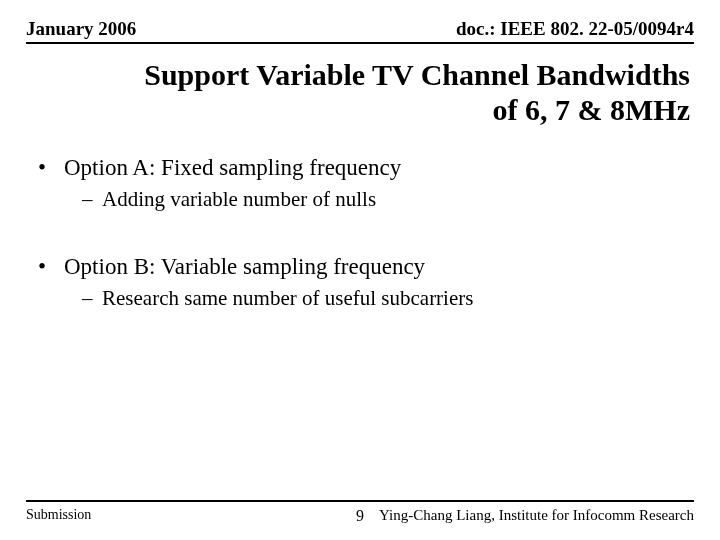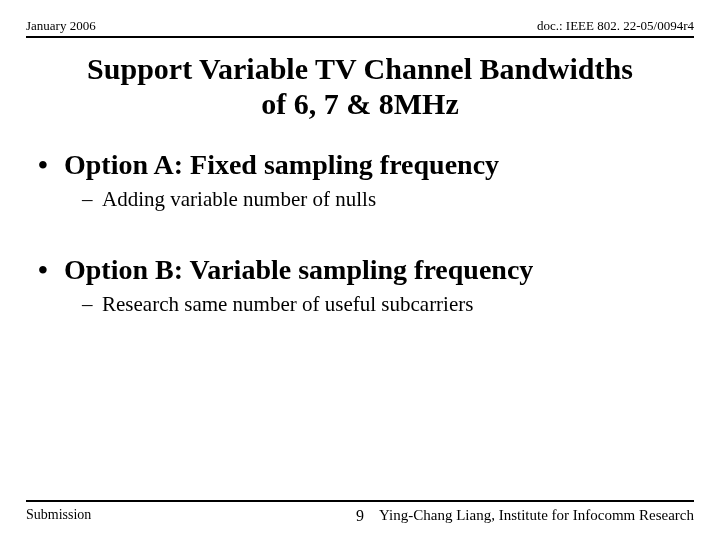--- a/index.html
+++ b/index.html
@@ -10,41 +10,41 @@
     font-family: "Times New Roman", Times, serif;
     color: #000000;
     position: relative;
     overflow: hidden;
   }
   .header {
     display: flex;
     justify-content: space-between;
     align-items: flex-end;
     padding: 18px 26px 0 26px;
-    font-weight: normal;
-    font-size: 13px;
+    font-weight: bold;
+    font-size: 19px;
   }
   .header-rule {
     margin: 2px 26px 0 26px;
     border: none;
     border-top: 2px solid #000;
   }
   .title {
-    text-align: center;
+    text-align: right;
     font-weight: bold;
     font-size: 30px;
     line-height: 1.15;
     margin: 14px 30px 0 30px;
   }
   .content {
     margin: 28px 38px 0 38px;
   }
   .level1 {
-    font-size: 28px;
-    font-weight: bold;
+    font-size: 23px;
+    font-weight: normal;
     margin-bottom: 6px;
   }
   .bullet1 {
     display: inline-block;
     width: 26px;
     text-align: left;
   }
   .level2 {
     font-size: 21px;
     font-weight: normal;

